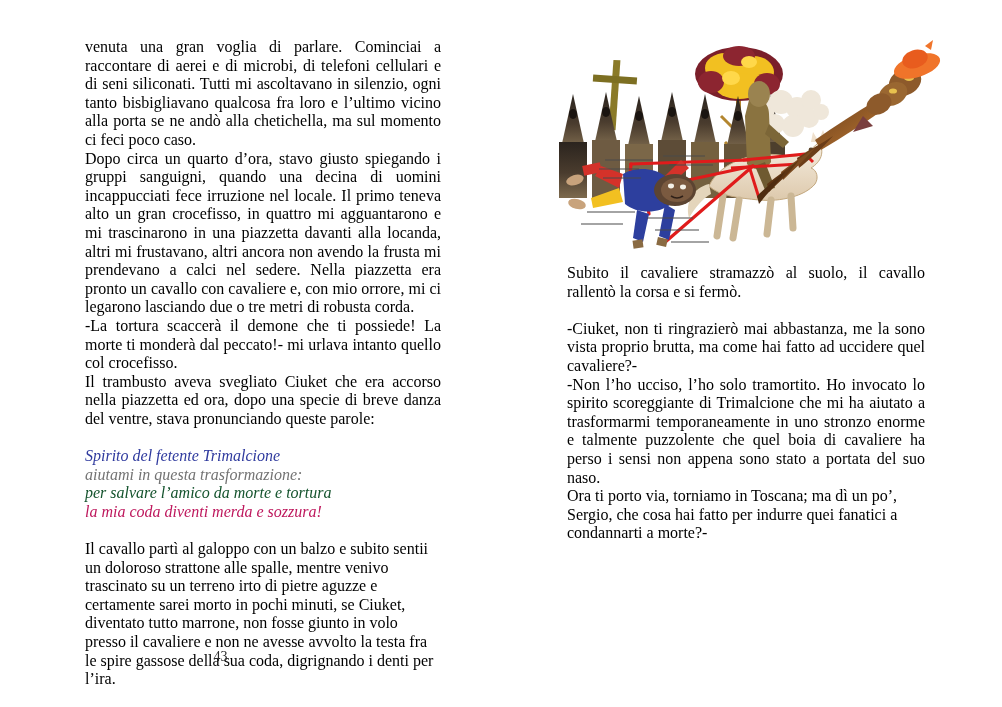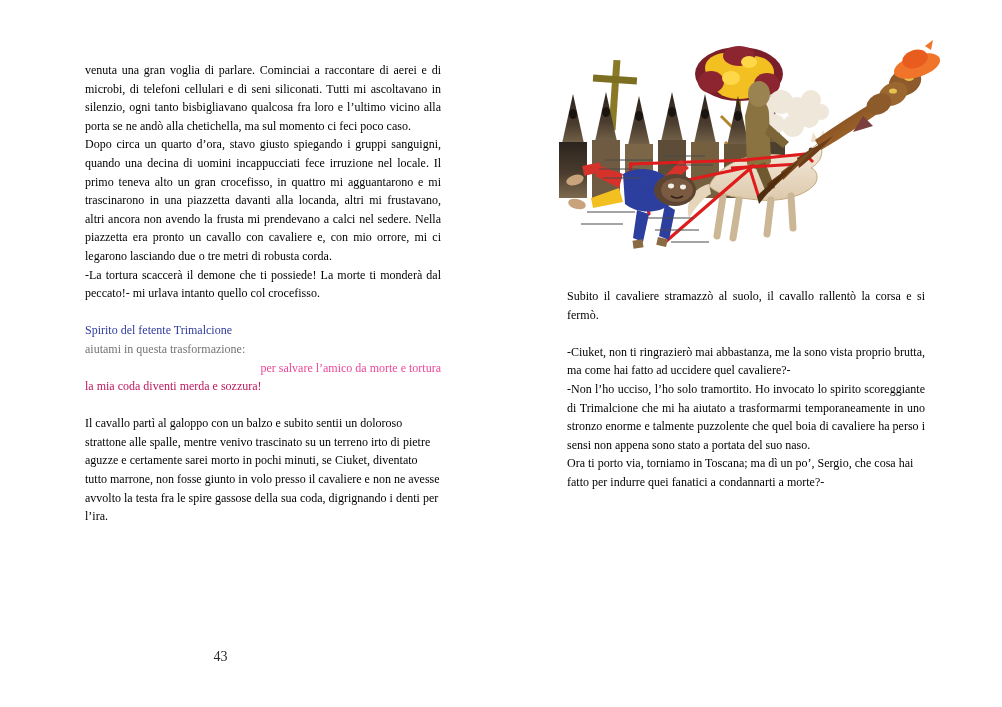--- a/index.html
+++ b/index.html
@@ -23,45 +23,45 @@
   .page {
     position: absolute;
     top: 0;
     height: 707px;
   }
   .page-left  { left: 0;   width: 501px; }
   .page-right { left: 501px; width: 501px; }
 
   .textcol {
     position: absolute;
-    font-size: 12px;
+    font-size: 16px;
     line-height: 18.6px;
     text-align: justify;
     text-justify: inter-word;
     hyphens: none;
-    margin-top: 23px;
   }
   .page-left .textcol  { left: 85px;  width: 356px; top: 38px; }
   .page-right .textcol { left: 66px;  width: 358px; top: 264px; }
 
   p.para {
     margin: 0;
     text-indent: 0;
   }
   p.para:last-child { text-align: left; }
 
   
   .verse {
     margin: 0;
     padding: 0;
     list-style: none;
   }
   .verse li {
     text-align: left;
     white-space: nowrap;
+    font-style: italic;
   }
   .spacer { height: 18.6px; }
 
   .folio {
     position: absolute;
     width: 100%;
     text-align: center;
     font-size: 14px;
     color: #2b2b2b;
     top: 649px;
@@ -83,27 +83,28 @@
 <body>
 
 <div class="spread">
 
   <div class="page page-left">
     <div class="textcol">
 
       <p class="para">venuta una gran voglia di parlare. Cominciai a raccontare di aerei e di microbi, di telefoni cellulari e di seni siliconati. Tutti mi ascoltavano in silenzio, ogni tanto bisbigliavano qualcosa fra loro e l’ultimo vicino alla porta se ne andò alla chetichella, ma sul momento ci feci poco caso.</p>
       <p class="para">Dopo circa un quarto d’ora, stavo giusto spiegando i gruppi sanguigni, quando una decina di uomini incappucciati fece irruzione nel locale. Il primo teneva alto un gran crocefisso, in quattro mi agguantarono e mi trascinarono in una piazzetta davanti alla locanda, altri mi frustavano, altri ancora  non avendo la frusta mi prendevano a calci nel sedere. Nella piazzetta era pronto un cavallo con cavaliere e, con mio orrore, mi ci legarono lasciando due o tre metri di robusta corda.</p>
       <p class="para">-La tortura scaccerà il demone che ti possiede! La morte ti monderà dal peccato!- mi urlava intanto quello col crocefisso.</p>
+      <p class="para">Il trambusto aveva svegliato Ciuket che era accorso nella piazzetta ed ora, dopo una specie di breve danza del ventre, stava pronunciando queste parole:</p>
 
       <div class="spacer"></div>
 
       <ul class="verse">
         <li style="color: rgb(47, 58, 158);">Spirito del fetente Trimalcione</li>
         <li style="color: #737373;">aiutami in questa trasformazione:</li>
-        <li style="color: #ec4899; text-align: right;">per salvare l’amico da morte e tortura</li>
+        <li style="color: #14532d;">per salvare l’amico da morte e tortura</li>
         <li style="color: #be185d;">la mia coda diventi merda e sozzura!</li>
       </ul>
 
       <div class="spacer"></div>
 
       <p class="para">Il cavallo partì al galoppo con un balzo e subito sentii un doloroso strattone alle spalle, mentre venivo trascinato su un terreno irto di pietre aguzze  e certamente sarei morto in pochi minuti, se Ciuket, diventato tutto marrone, non fosse giunto in volo presso il cavaliere e non ne avesse avvolto la testa fra le spire gassose della sua coda, digrignando i denti per l’ira.</p>
     </div>
 
     <div class="folio">43</div>
   </div>

